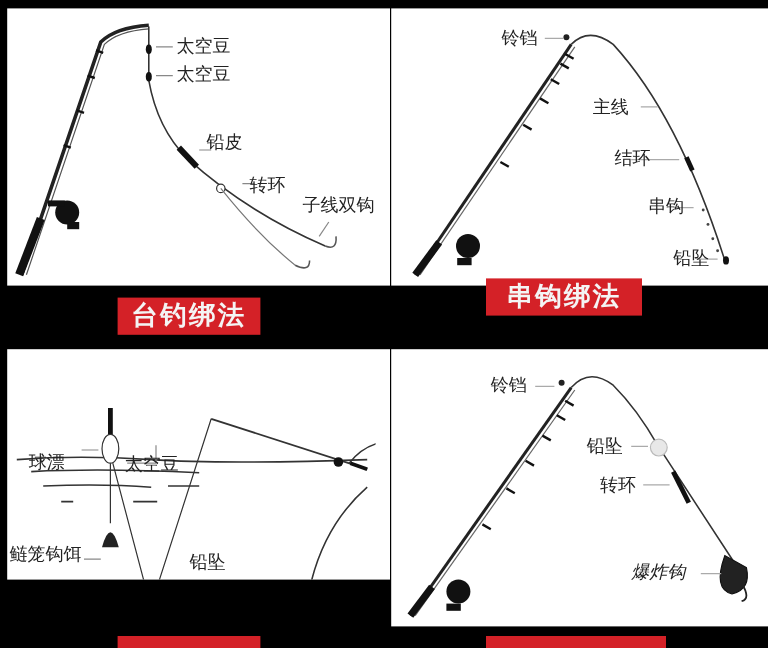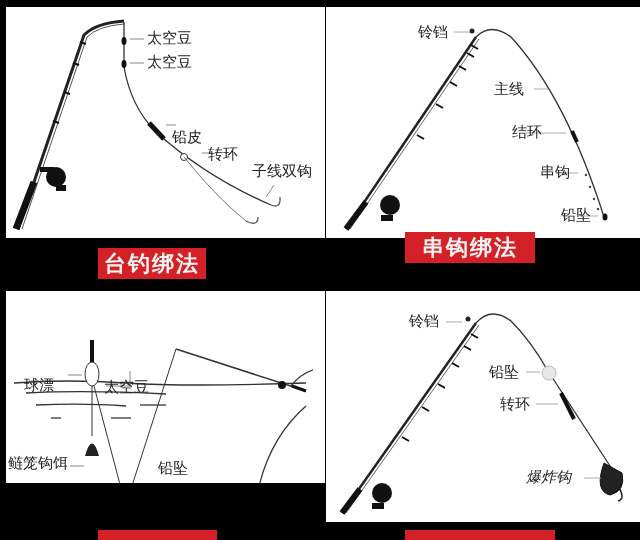--- a/index.html
+++ b/index.html
@@ -45,25 +45,25 @@
     <g stroke="#888" stroke-width="1">
       <line x1="124" y1="32" x2="138" y2="32"></line>
         <line x1="124" y1="56" x2="138" y2="56"></line>
       <line x1="160" y1="118" x2="170" y2="118"></line>
         <line x1="196" y1="146" x2="206" y2="146"></line>
       <line x1="268" y1="178" x2="260" y2="190"></line>
     </g>
   </svg>
   <span class="lbl" style="left:141px;top:24px;">太空豆</span>
   <span class="lbl" style="left:141px;top:48px;">太空豆</span>
-  <span class="lbl" style="left:166px;top:123px;">铅皮</span>
+  <span class="lbl" style="left:166px;top:104px;">铅皮</span>
   <span class="lbl" style="left:202px;top:140px;">转环</span>
   <span class="lbl" style="left:246px;top:157px;">子线双钩</span>
 </div>
-<div class="title-box" style="left:98px;top:248px;width:108px;">台钓绑法</div>
+<div class="title-box" style="left:98px;top:248px;width:119px;">台钓绑法</div>
 
 <div class="panel" style="left:326px;top:7px;width:307px;height:231px;">
   <svg width="307" height="231" viewBox="0 0 307 231">
     <path d="M20,222 L150,30" stroke="#222" stroke-width="2.5" fill="none"></path>
     <path d="M24,222 L153,32" stroke="#666" stroke-width="1" fill="none"></path>
     <path d="M20,222 L40,195" stroke="#111" stroke-width="6"></path>
     <g stroke="#111" stroke-width="2">
       <line x1="145" y1="38" x2="152" y2="42"></line>
         <line x1="141" y1="46" x2="148" y2="50"></line>
       <line x1="133" y1="59" x2="140" y2="63"></line>
@@ -129,21 +129,21 @@
     <g stroke="#888" stroke-width="1">
       <line x1="62" y1="84" x2="76" y2="84"></line>
         <line x1="100" y1="95" x2="124" y2="95"></line>
       <line x1="124" y1="95" x2="124" y2="80"></line>
         <line x1="64" y1="175" x2="78" y2="175"></line>
       <line x1="128" y1="200" x2="152" y2="200"></line>
     </g>
   </svg>
   <span class="lbl" style="left:18px;top:87px;">球漂</span>
   <span class="lbl" style="left:98px;top:89px;">太空豆</span>
-  <span class="lbl" style="left:2px;top:165px;">鲢笼钩饵</span>
+  <span class="lbl" style="left:2px;top:165px;font-family:Liberation Mono, monospace;">鲢笼钩饵</span>
   <span class="lbl" style="left:152px;top:170px;">铅坠</span>
 </div>
 <div class="title-box" style="left:98px;top:530px;width:119px;"></div>
 
 <div class="panel" style="left:326px;top:291px;width:307px;height:231px;">
   <svg width="307" height="231" viewBox="0 0 307 231">
     <path d="M16,222 L150,32" stroke="#222" stroke-width="2.5" fill="none"></path>
     <path d="M20,222 L153,34" stroke="#666" stroke-width="1" fill="none"></path>
     <path d="M16,222 L34,198" stroke="#111" stroke-width="6"></path>
     <g stroke="#111" stroke-width="2">

